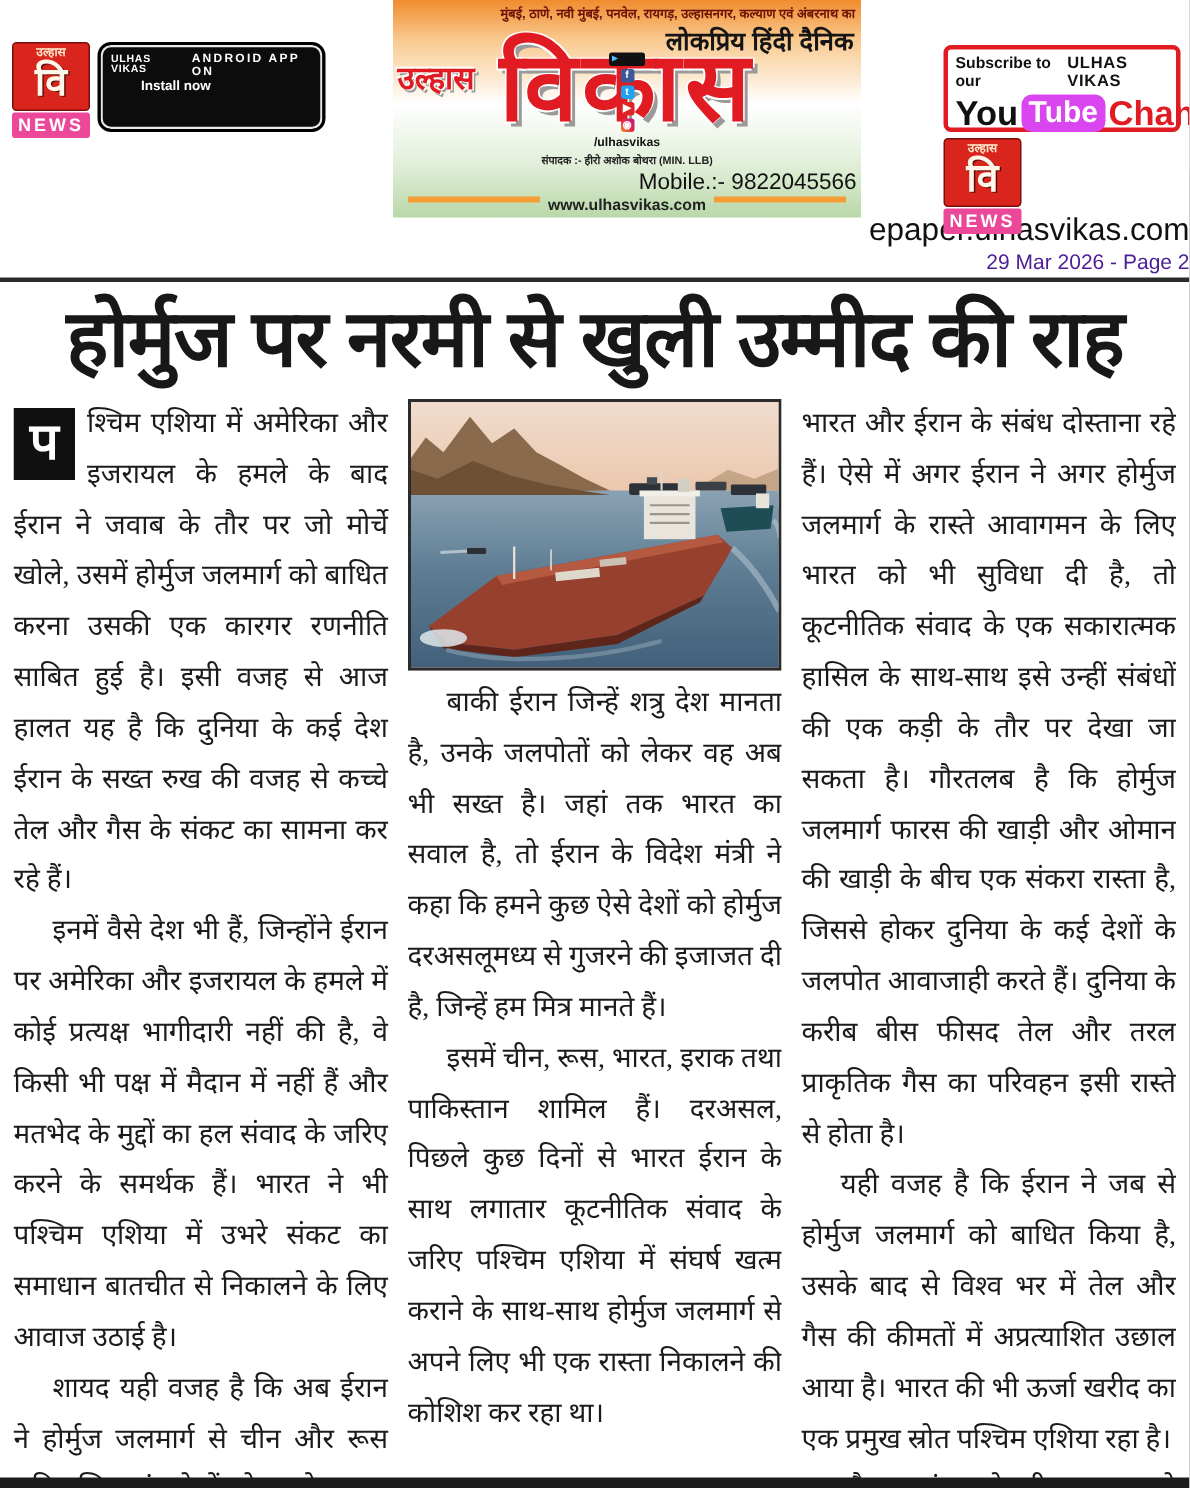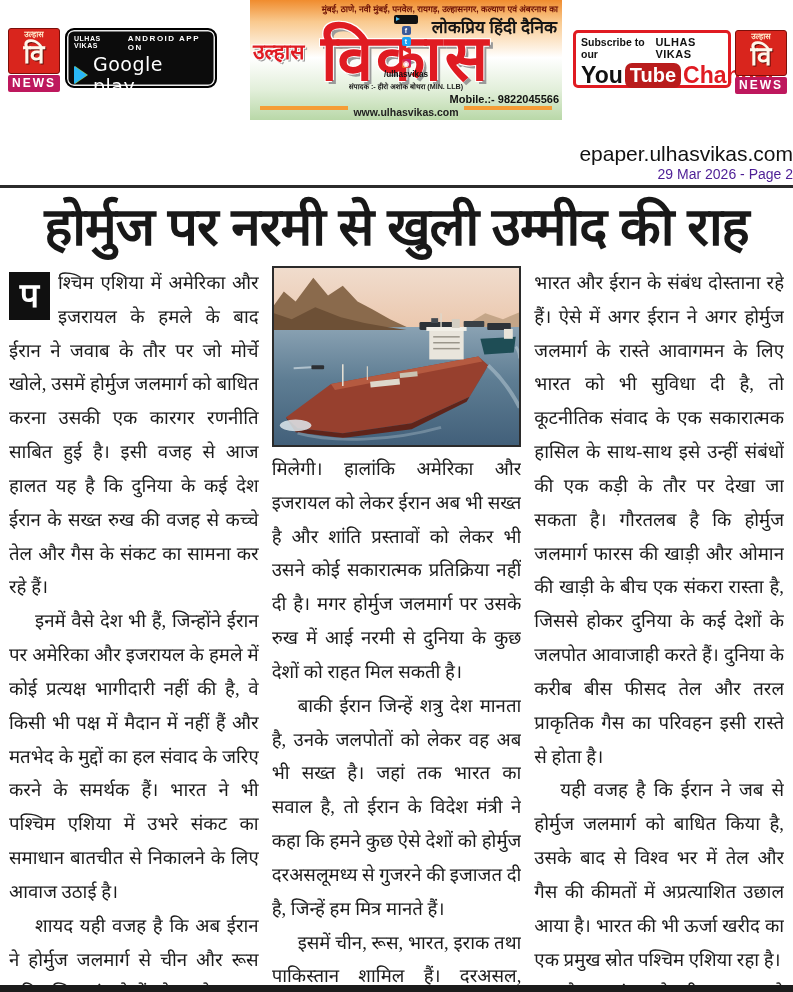--- a/index.html
+++ b/index.html
@@ -9,71 +9,71 @@
   
   .hdr { position:relative; height:116px; background:#fff; }
 
   
   .vi-logo { width:52px; }
   .vi-box { height:46px; background:#d9251d; border:1px solid #7c0f0a; border-radius:3px;
             display:flex; flex-direction:column; align-items:center; justify-content:flex-start; padding-top:1px; }
   .vi-town { font-size:8px; font-weight:bold; color:#ffe9c9; line-height:9px; }
   .vi-glyph { font-size:26px; font-weight:900; color:#fff7ea; line-height:30px;
               text-shadow:1px 1px 0 #5a0c07; }
-  .vi-news { height:17px; background:#be185d; color:#fff; font-weight:900; font-size:12px;
+  .vi-news { height:17px; background:#ec4899; color:#fff; font-weight:900; font-size:12px;
              letter-spacing:2px; text-align:center; line-height:17px; border-radius:2px; margin-top:1px; }
 
   .hdr-left { position:absolute; left:8px; top:28px; display:flex; gap:5px; align-items:flex-start; }
   .app-badge { width:152px; height:60px; background:#0c0c0c; border:2px solid #000; border-radius:9px;
                box-shadow:inset 0 0 0 1.5px #e9e9e9; color:#fff; padding:4px 7px; position:relative; }
   .ab-top { display:flex; gap:7px; align-items:baseline; }
   .ab-brand { font-size:7px; font-weight:900; letter-spacing:.5px; }
   .ab-line1 { font-size:8px; font-weight:bold; letter-spacing:1.5px; }
   .ab-main { display:flex; align-items:center; gap:6px; margin-top:1px; }
   .play-icon { width:0; height:0; border-left:13px solid #29b6f6; border-top:9px solid transparent; border-bottom:9px solid transparent;
                filter:drop-shadow(1px 0 0 #8bc34a); }
   .ab-store { font-size:19px; font-weight:normal; letter-spacing:.5px; font-family:"DejaVu Sans", sans-serif; }
   .ab-cta { font-size:9px; font-weight:900; margin-left:20px; }
 
   
-  .masthead { position:absolute; left:250px; top:0; width:312px; height:120px;
+  .masthead { position:absolute; left:262px; top:0; width:312px; height:145px;
               background:linear-gradient(180deg,#f08c2e 0%,#f9c98e 18%,#ffffff 48%,#e2efda 75%,#b9d8a8 100%); }
   .mh-coverage { position:absolute; top:3px; left:4px; right:4px; text-align:right;
                  font-size:8.6px; font-weight:bold; color:#6d1206; }
   .mh-tagline { position:absolute; top:15px; right:5px; font-size:17px; font-weight:900; color:#151515; }
   .mh-prefix { position:absolute; left:3px; top:37px; font-size:21px; font-weight:900; color:#e01b22;
                text-shadow:-1px -1px 0 #fff,1px 1px 0 #fff,2px 2px 0 #999; }
   .mh-title { position:absolute; left:0; right:0; top:26px; text-align:center; font-size:64px; line-height:64px;
               font-weight:900; color:#e01b22; letter-spacing:3px;
               text-shadow:-1px -1px 0 #fff,1px -1px 0 #fff,-1px 1px 0 #fff,3px 3px 0 #9a9a9a; }
   .mh-bottom { position:absolute; bottom:15px; left:3px; right:3px; display:flex; align-items:center; gap:2px;flex-direction:column; }
   .mini-play { width:24px; height:9px; background:#111; border-radius:2px; position:relative; flex:none; }
   .mini-play::after { content:""; position:absolute; left:2px; top:2px; width:0; height:0;
                       border-left:4px solid #4fc3f7; border-top:2.5px solid transparent; border-bottom:2.5px solid transparent; }
   .soc { width:9px; height:9px; border-radius:2px; color:#fff; font-size:7px; font-weight:900;
          display:flex; align-items:center; justify-content:center; flex:none; line-height:9px; }
   .soc.fb { background:#3b5998; } .soc.tw { background:#1da1f2; }
   .soc.yt { background:#e02424; } .soc.ig { background:linear-gradient(45deg,#f09433,#dc2743,#bc1888); }
   .mh-handle { font-size:8.2px; font-weight:900; color:#111; white-space:nowrap; }
   .mh-editor { font-size:7.2px; font-weight:bold; color:#222; white-space:nowrap; overflow:hidden; }
-  .mh-mobile { margin-left:auto; font-size:11px; font-weight:700; color:#111; white-space:nowrap; }
+  .mh-mobile { margin-left:auto; font-size:15px; font-weight:400; color:#111; white-space:nowrap; }
   .mh-webrow { position:absolute; bottom:2px; left:0; right:0; display:flex; align-items:flex-start; gap:5px; padding:0 10px; }
   .mh-webrow .bar { flex:1; height:4px; background:#f59d36; }
   .mh-site { font-size:10.5px; font-weight:bold; color:#222; }
 
   
-  .hdr-right { position:absolute; right:6px; top:30px; display:flex; gap:4px; align-items:flex-start; }
+  .hdr-right { position:absolute; right:6px; top:30px; display:flex; gap:4px; align-items:flex-start;flex-direction:column; }
   .sub-banner { width:158px; height:58px; background:#fff; border:3px solid #e01b22; border-radius:5px;
                 padding:3px 5px; }
   .sub-line1 { display:flex; gap:4px; align-items:baseline; }
   .sub-prefix { font-size:10.5px; font-weight:bold; color:#111; }
   .sub-brand { font-size:11px; font-weight:900; color:#111; letter-spacing:.5px; }
   .sub-line2 { display:flex; align-items:center; gap:2px; margin-top:2px; }
   .yt-you { font-size:23px; font-weight:900; color:#111; }
-  .yt-tube { font-size:20px; font-weight:900; color:#fff; background:#b91c1c; border-radius:7px; padding:1px 5px; }
+  .yt-tube { font-size:20px; font-weight:900; color:#fff; background:#d946ef; border-radius:7px; padding:1px 5px; }
   .yt-channel { font-size:23px; font-weight:900; color:#e01b22; }
 
   
   .meta { text-align:right; padding-top:2px;margin-top:24px; }
   .meta .site { font-size:21px; color:#111; }
   .meta .datepage { font-size:14px; color:#4c1d95; }
 
   .rule { border-top:3px solid #2b2b2b; margin-top:3px; }
 
   
@@ -109,24 +109,20 @@
         <div class="vi-box">
           <span class="vi-town">उल्हास</span>
           <span class="vi-glyph">वि</span>
         </div>
         <div class="vi-news">NEWS</div>
       </div>
       <div class="app-badge">
         <div class="ab-top">
           <span class="ab-brand">ULHAS VIKAS</span>
           <span class="ab-line1">ANDROID APP ON</span>
-        </div>
-        <div class="ab-main">
-          <span class="play-icon"></span>
-          <span class="ab-store">Google play</span>
         </div>
         <div class="ab-cta">Install now</div>
       </div>
     </div>
 
     <div class="masthead">
       <div class="mh-coverage">मुंबई, ठाणे, नवी मुंबई, पनवेल, रायगड़, उल्हासनगर, कल्याण एवं अंबरनाथ का</div>
       <div class="mh-tagline">लोकप्रिय हिंदी दैनिक</div>
       <div class="mh-prefix">उल्हास</div>
       <div class="mh-title">विकास</div>
@@ -230,21 +226,20 @@
           <line x1="162" y1="70" x2="189" y2="70" stroke="#9a958a" stroke-width="1.5"></line>
           <line x1="162" y1="76" x2="189" y2="76" stroke="#9a958a" stroke-width="1.5"></line>
           <line x1="162" y1="82" x2="189" y2="82" stroke="#9a958a" stroke-width="1.5"></line>
           <rect x="181" y="52" width="8" height="9" fill="#d4cfc4"></rect>
           <line x1="170" y1="60" x2="170" y2="46" stroke="#ddd8cc" stroke-width="1.4"></line>
           <ellipse cx="22" cy="160" rx="16" ry="6" fill="#dde7ec" opacity="0.85"></ellipse>
           <path d="M218,99 C232,112 242,126 250,142" stroke="#b5c6d1" stroke-width="4" fill="none" opacity="0.55"></path>
           <path d="M24,168 C60,178 120,176 170,162" stroke="#9fb4c1" stroke-width="3" fill="none" opacity="0.45"></path>
         </svg>
       </div>
-      <p class="flush">मिलेगी। हालांकि अमेरिका और इजरायल को लेकर ईरान अब भी सख्त है और शांति प्रस्तावों को लेकर भी उसने कोई सकारात्मक प्रतिक्रिया नहीं दी है। मगर होर्मुज जलमार्ग पर उसके रुख में आई नरमी से दुनिया के कुछ देशों को राहत मिल सकती है।</p>
       <p>बाकी ईरान जिन्हें शत्रु देश मानता है, उनके जलपोतों को लेकर वह अब भी सख्त है। जहां तक भारत का सवाल है, तो ईरान के विदेश मंत्री ने कहा कि हमने कुछ ऐसे देशों को होर्मुज दरअसलूमध्य से गुजरने की इजाजत दी है, जिन्हें हम मित्र मानते हैं।</p>
       <p>इसमें चीन, रूस, भारत, इराक तथा पाकिस्तान शामिल हैं। दरअसल, पिछले कुछ दिनों से भारत ईरान के साथ लगातार कूटनीतिक संवाद के जरिए पश्चिम एशिया में संघर्ष खत्म कराने के साथ-साथ होर्मुज जलमार्ग से अपने लिए भी एक रास्ता निकालने की कोशिश कर रहा था।</p>
 
     </div>
 
     <div class="col">
       <p class="flush">भारत और ईरान के संबंध दोस्ताना रहे हैं। ऐसे में अगर ईरान ने अगर होर्मुज जलमार्ग के रास्ते आवागमन के लिए भारत को भी सुविधा दी है, तो कूटनीतिक संवाद के एक सकारात्मक हासिल के साथ-साथ इसे उन्हीं संबंधों की एक कड़ी के तौर पर देखा जा सकता है। गौरतलब है कि होर्मुज जलमार्ग फारस की खाड़ी और ओमान की खाड़ी के बीच एक संकरा रास्ता है, जिससे होकर दुनिया के कई देशों के जलपोत आवाजाही करते हैं। दुनिया के करीब बीस फीसद तेल और तरल प्राकृतिक गैस का परिवहन इसी रास्ते से होता है।</p>
       <p>यही वजह है कि ईरान ने जब से होर्मुज जलमार्ग को बाधित किया है, उसके बाद से विश्व भर में तेल और गैस की कीमतों में अप्रत्याशित उछाल आया है। भारत की भी ऊर्जा खरीद का एक प्रमुख स्रोत पश्चिम एशिया रहा है।</p>
       <p>मौजूदा संकट के बीच सरकार ने तेल और गैस का पर्याप्त भंडार होने की बात कही है, लेकिन सच यह है कि आम लोग रसोई गैस, तेल और उर्वरकों की कमी से उपजी मुश्किल का सामना कर रहे हैं। अब होर्मुज जलमार्ग पर ईरान की नरमी से भले ही फौरी राहत मिल सके, लेकिन जरूरत इस बात की है कि संयुक्त राष्ट्र सहित सभी पक्षों की ओर से पश्चिम एशिया में जारी युद्ध को खत्म कराने के लिए ठोस पहल हो।</p>
     </div>

